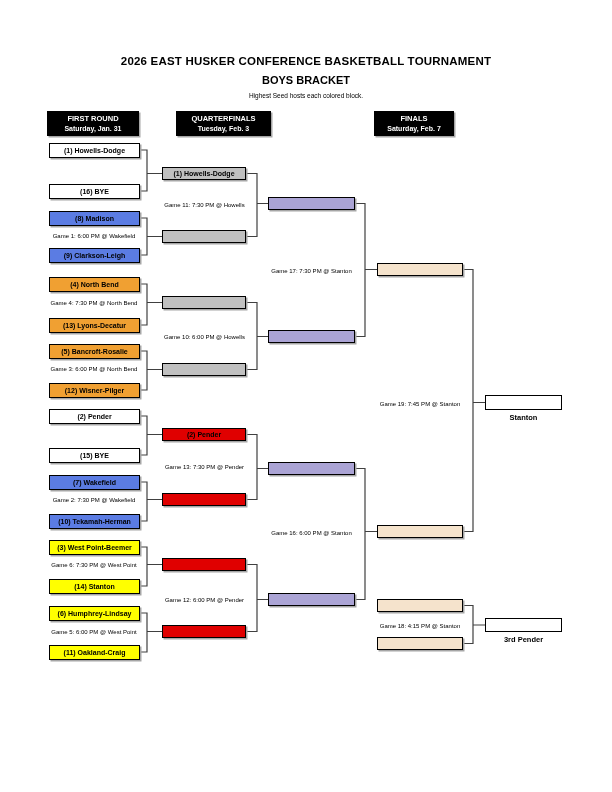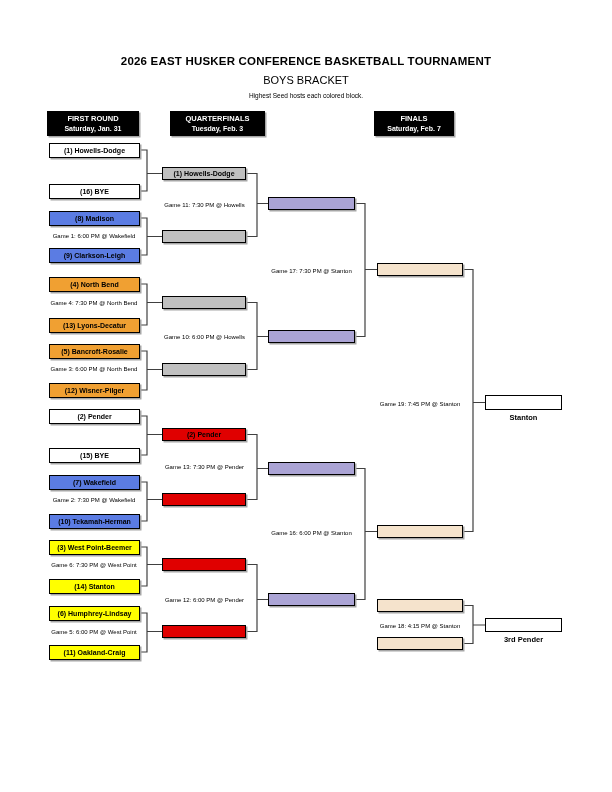--- a/index.html
+++ b/index.html
@@ -3,21 +3,21 @@
 <meta charset="utf-8">
 <style>
   html,body{margin:0;padding:0;background:#ffffff;}
   .page{
     position:relative;width:612px;height:792px;background:#fff;
     font-family:"Liberation Sans", sans-serif;overflow:hidden;color:#000;
   }
   .title{position:absolute;top:55px;left:0;width:612px;text-align:center;
     font-size:11.5px;font-weight:bold;letter-spacing:0.2px;}
   .subtitle{position:absolute;top:74px;left:0;width:612px;text-align:center;
-    font-size:11px;font-weight:normal;}
+    font-size:11px;font-weight:bold;}
   .note{position:absolute;top:92px;left:0;width:612px;text-align:center;
     font-size:6.5px;font-weight:normal;}
   .round-header{
     position:absolute;top:111px;height:25px;background:var(--header_bg,#000);
     color:var(--header_text,#fff);text-align:center;box-sizing:border-box;
     display:flex;flex-direction:column;justify-content:center;gap:2px;
     box-shadow:1.5px 1.5px 0 var(--shadow,#a6a6a6);
   }
   .rh1{font-size:7.5px;font-weight:bold;line-height:1;}
   .rh2{font-size:7px;font-weight:bold;line-height:1;}
@@ -57,21 +57,21 @@
 <div class="page">
 
   <div class="title">2026 EAST HUSKER CONFERENCE BASKETBALL TOURNAMENT</div>
   <div class="subtitle">BOYS BRACKET</div>
   <div class="note">Highest Seed hosts each colored block.</div>
 
   <div class="round-header" style="left:47px;width:92px">
     <div class="rh1">FIRST ROUND</div>
     <div class="rh2">Saturday, Jan. 31</div>
   </div>
-  <div class="round-header" style="left:170px;width:95px">
+  <div class="round-header" style="left:176px;width:95px">
     <div class="rh1">QUARTERFINALS</div>
     <div class="rh2">Tuesday, Feb. 3</div>
   </div>
   <div class="round-header" style="left:374px;width:80px">
     <div class="rh1">FINALS</div>
     <div class="rh2">Saturday, Feb. 7</div>
   </div>
 
   <svg class="connectors" viewBox="0 0 612 792" aria-hidden="true">
     <path d="

